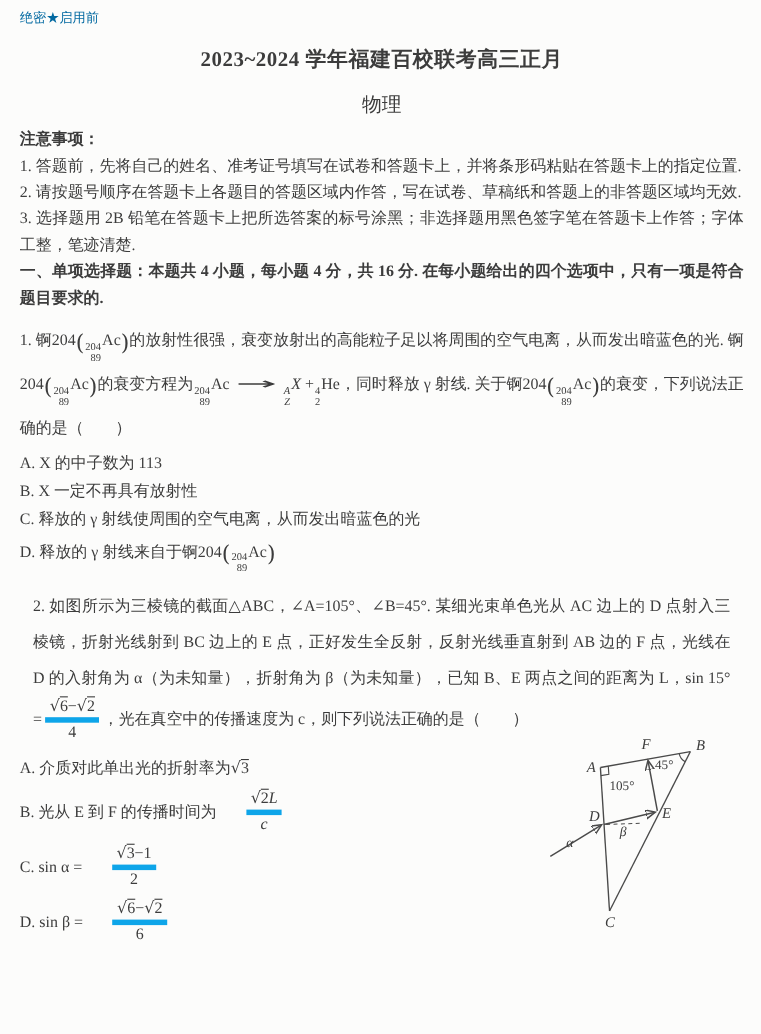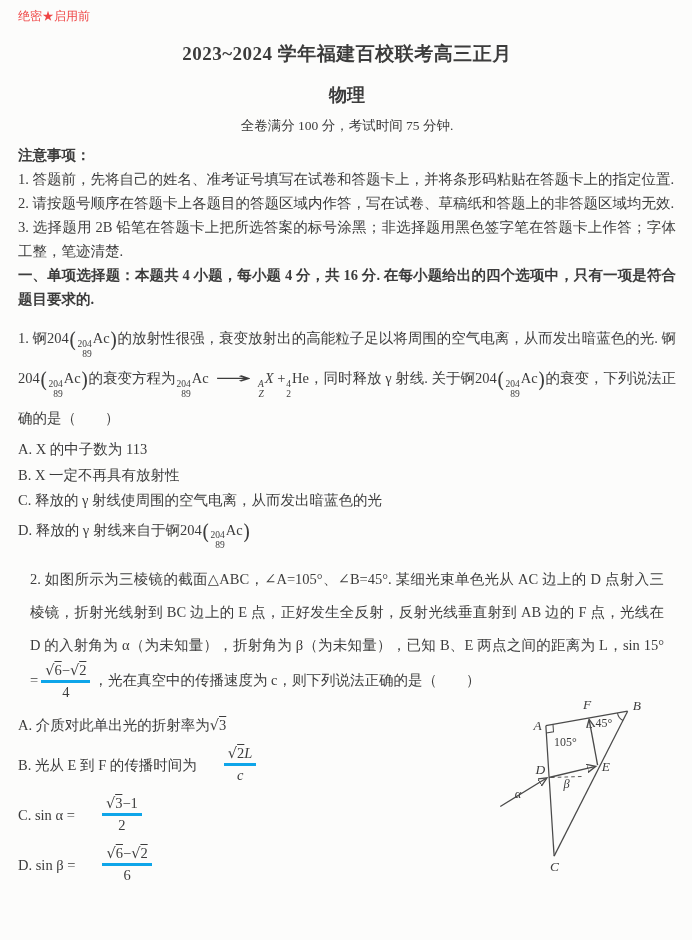--- a/index.html
+++ b/index.html
@@ -3,23 +3,23 @@
 <meta charset="utf-8">
 <style>
   html,body{margin:0;padding:0;}
   body{
     width:692px;height:940px;overflow:hidden;
     background:#fcfcfb;color:#3c3c3c;
     font-family:"Liberation Serif","DejaVu Serif",serif;
     font-size:14.5px;
   }
   .page{padding:8px 16px 0 18px;}
-  .classification{font-size:12px;color:#ef4444;}
+  .classification{font-size:12px;color:#0369a1;}
   .title{margin:16px 0 0;text-align:center;font-size:19px;font-weight:bold;letter-spacing:.5px;}
-  .subject{margin:16px 0 0;text-align:center;font-size:18px;font-weight:bold;}
+  .subject{margin:16px 0 0;text-align:center;font-size:18px;font-weight:normal;}
   .exam-info{margin:10px 0 0;text-align:center;font-size:13.5px;}
   .notice-heading{margin-top:8px;font-weight:bold;line-height:24px;}
   .notice p{margin:0;line-height:24px;text-align:justify;}
   .section-heading{font-weight:bold;line-height:24px;margin:0;text-align:justify;}
   .q1{margin-top:8px;}
   .q1 .stem{margin:0;line-height:38px;text-align:justify;}
   .q1 .opt{margin:0;line-height:25.5px;}
   .q1 .opt-d{margin-top:4px;}
   .q2{margin-top:6px;position:relative;}
   .q2 .stem{margin:12px;line-height:33px;text-align:justify;}
@@ -31,41 +31,40 @@
   .nuc{white-space:nowrap;}
   .paren{font-size:20px;vertical-align:-4px;font-family:"DejaVu Serif",serif;}
   .pre{display:inline-flex;flex-direction:column;align-items:flex-end;
        font-size:9.5px;line-height:1.08;vertical-align:-3.5px;margin:0 1px 0 1px;}
   .pre span{display:block;}
   .xarrow{display:inline-block;transform:scaleX(3.1);margin:0 18px;font-family:"DejaVu Sans",sans-serif;}
   .sqrt{white-space:nowrap;}
   .rad{font-family:"DejaVu Sans",sans-serif;}
   .bar{text-decoration:overline;}
   .frac{display:inline-block;text-align:center;vertical-align:-12px;line-height:1.18;margin:0 3px;}
-  .frac .num{display:block;border-bottom:3px solid #0ea5e9;padding:0 4px 1px;}
+  .frac .num{display:block;border-bottom:5px solid #0ea5e9;padding:0 4px 1px;}
   .frac .den{display:block;padding-top:1px;}
 
   
   .figure{position:absolute;right:8px;top:112px;}
   .figure line,.figure path,.figure polyline{stroke:#4a4a4a;fill:none;}
   .figure text{fill:#3c3c3c;font-family:"Liberation Serif","DejaVu Serif",serif;}
   .vlab{font-size:13px;font-style:italic;}
   .alab{font-size:11.5px;}
   .glab{font-size:12px;font-style:italic;}
 </style>
 </head>
 <body>
 
 <div class="page">
 
   <div class="classification">绝密★启用前</div>
 
   <div class="title">2023~2024 学年福建百校联考高三正月</div>
   <div class="subject">物理</div>
-  <div class="exam-info">全卷满分 100 分，考试时间 75 分钟.</div>
 
   <div class="notice">
     <div class="notice-heading">注意事项：</div>
     <p>1. 答题前，先将自己的姓名、准考证号填写在试卷和答题卡上，并将条形码粘贴在答题卡上的指定位置.</p>
     <p>2. 请按题号顺序在答题卡上各题目的答题区域内作答，写在试卷、草稿纸和答题上的非答题区域均无效.</p>
     <p>3. 选择题用 2B 铅笔在答题卡上把所选答案的标号涂黑；非选择题用黑色签字笔在答题卡上作答；字体工整，笔迹清楚.</p>
   </div>
 
   <p class="section-heading">一、单项选择题：本题共 4 小题，每小题 4 分，共 16 分. 在每小题给出的四个选项中，只有一项是符合题目要求的.</p>
 

